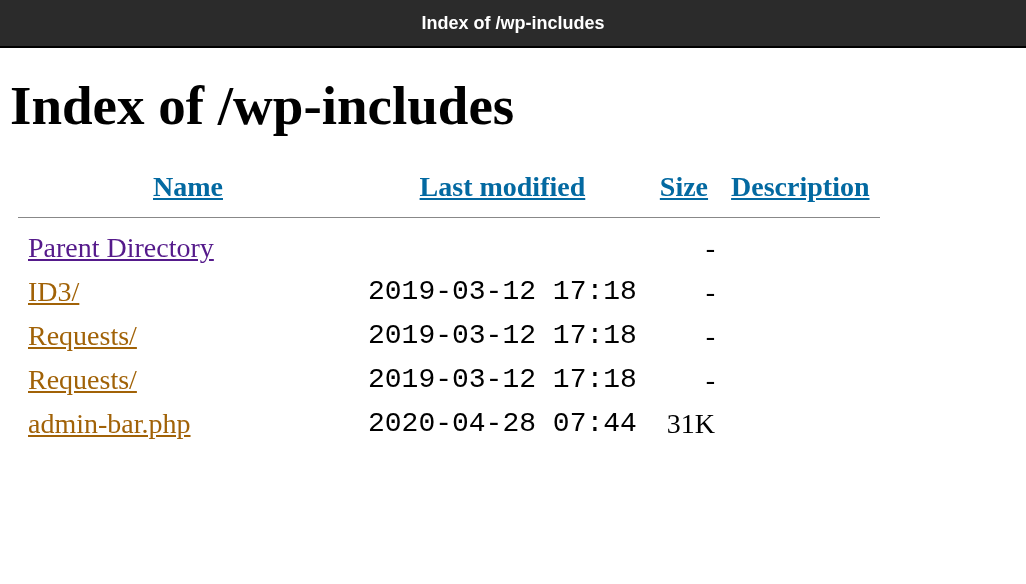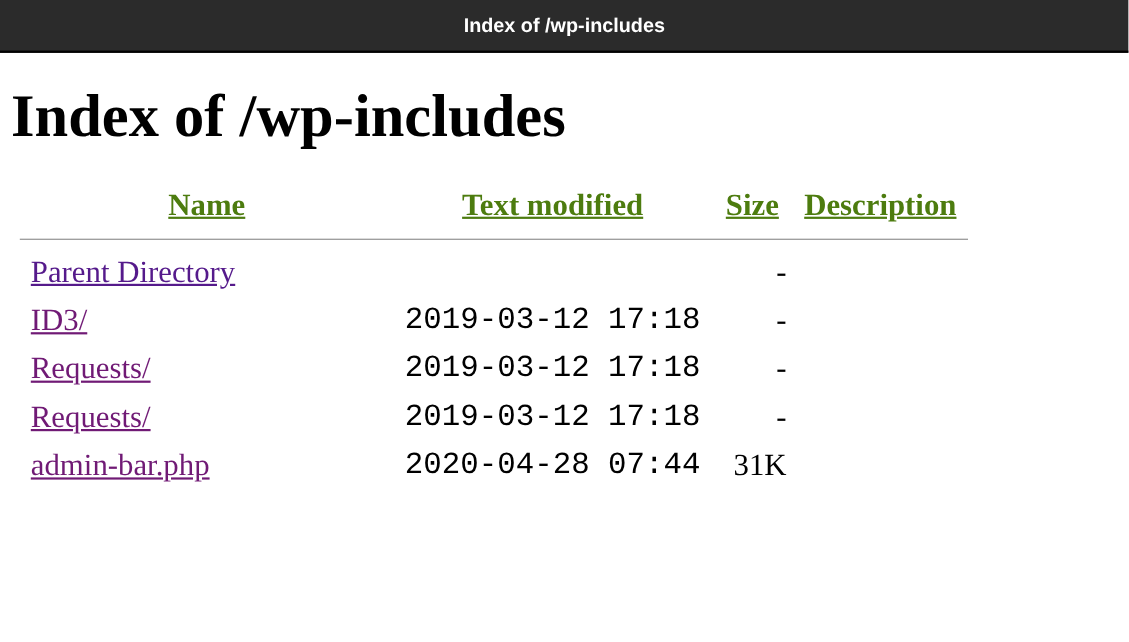--- a/index.html
+++ b/index.html
@@ -34,35 +34,35 @@
       border-collapse: collapse;
       margin-left: 10px;
     }
     table.listing th {
       font-size: 28px;
       font-weight: bold;
       padding: 6px 10px 10px 10px;
       text-align: center;
     }
     table.listing th a {
-      color: #4d7c0f;
+      color: #0369a1;
       text-decoration: underline;
     }
     table.listing td {
       font-size: 28px;
       padding: 6px 10px;
       vertical-align: top;
       white-space: nowrap;
     }
     table.listing td.col-name { text-align: left; min-width: 340px; margin-top: 32px; }
     table.listing td.col-modified { text-align: center; font-family: Liberation Mono, monospace; }
     table.listing td.col-size { text-align: right; padding-left: 20px; padding-right: 6px; }
     table.listing td.col-desc { text-align: left; }
     table.listing td.col-name a {
-      color: #701a75;
+      color: #a16207;
       text-decoration: underline;
     }
     table.listing td.col-name a.visited {
       color: #551A8B;
     }
     tr.divider td { padding: 0; }
     tr.divider hr {
       border: none;
       border-top: 1px solid #888;
       margin: 4px 0 8px 0;
@@ -75,21 +75,21 @@
   <span>Index of /wp-includes</span>
 </div>
 
 <div class="page-content">
   <h1 class="page-title">Index of /wp-includes</h1>
 
   <table class="listing">
     <thead>
       <tr>
         <th><a href="#">Name</a></th>
-        <th><a href="#">Text modified</a></th>
+        <th><a href="#">Last modified</a></th>
         <th><a href="#">Size</a></th>
         <th><a href="#">Description</a></th>
       </tr>
       <tr class="divider">
           <td colspan="4">
             <hr>
           </td>
         </tr>
     </thead>
     <tbody id="listing-body">

